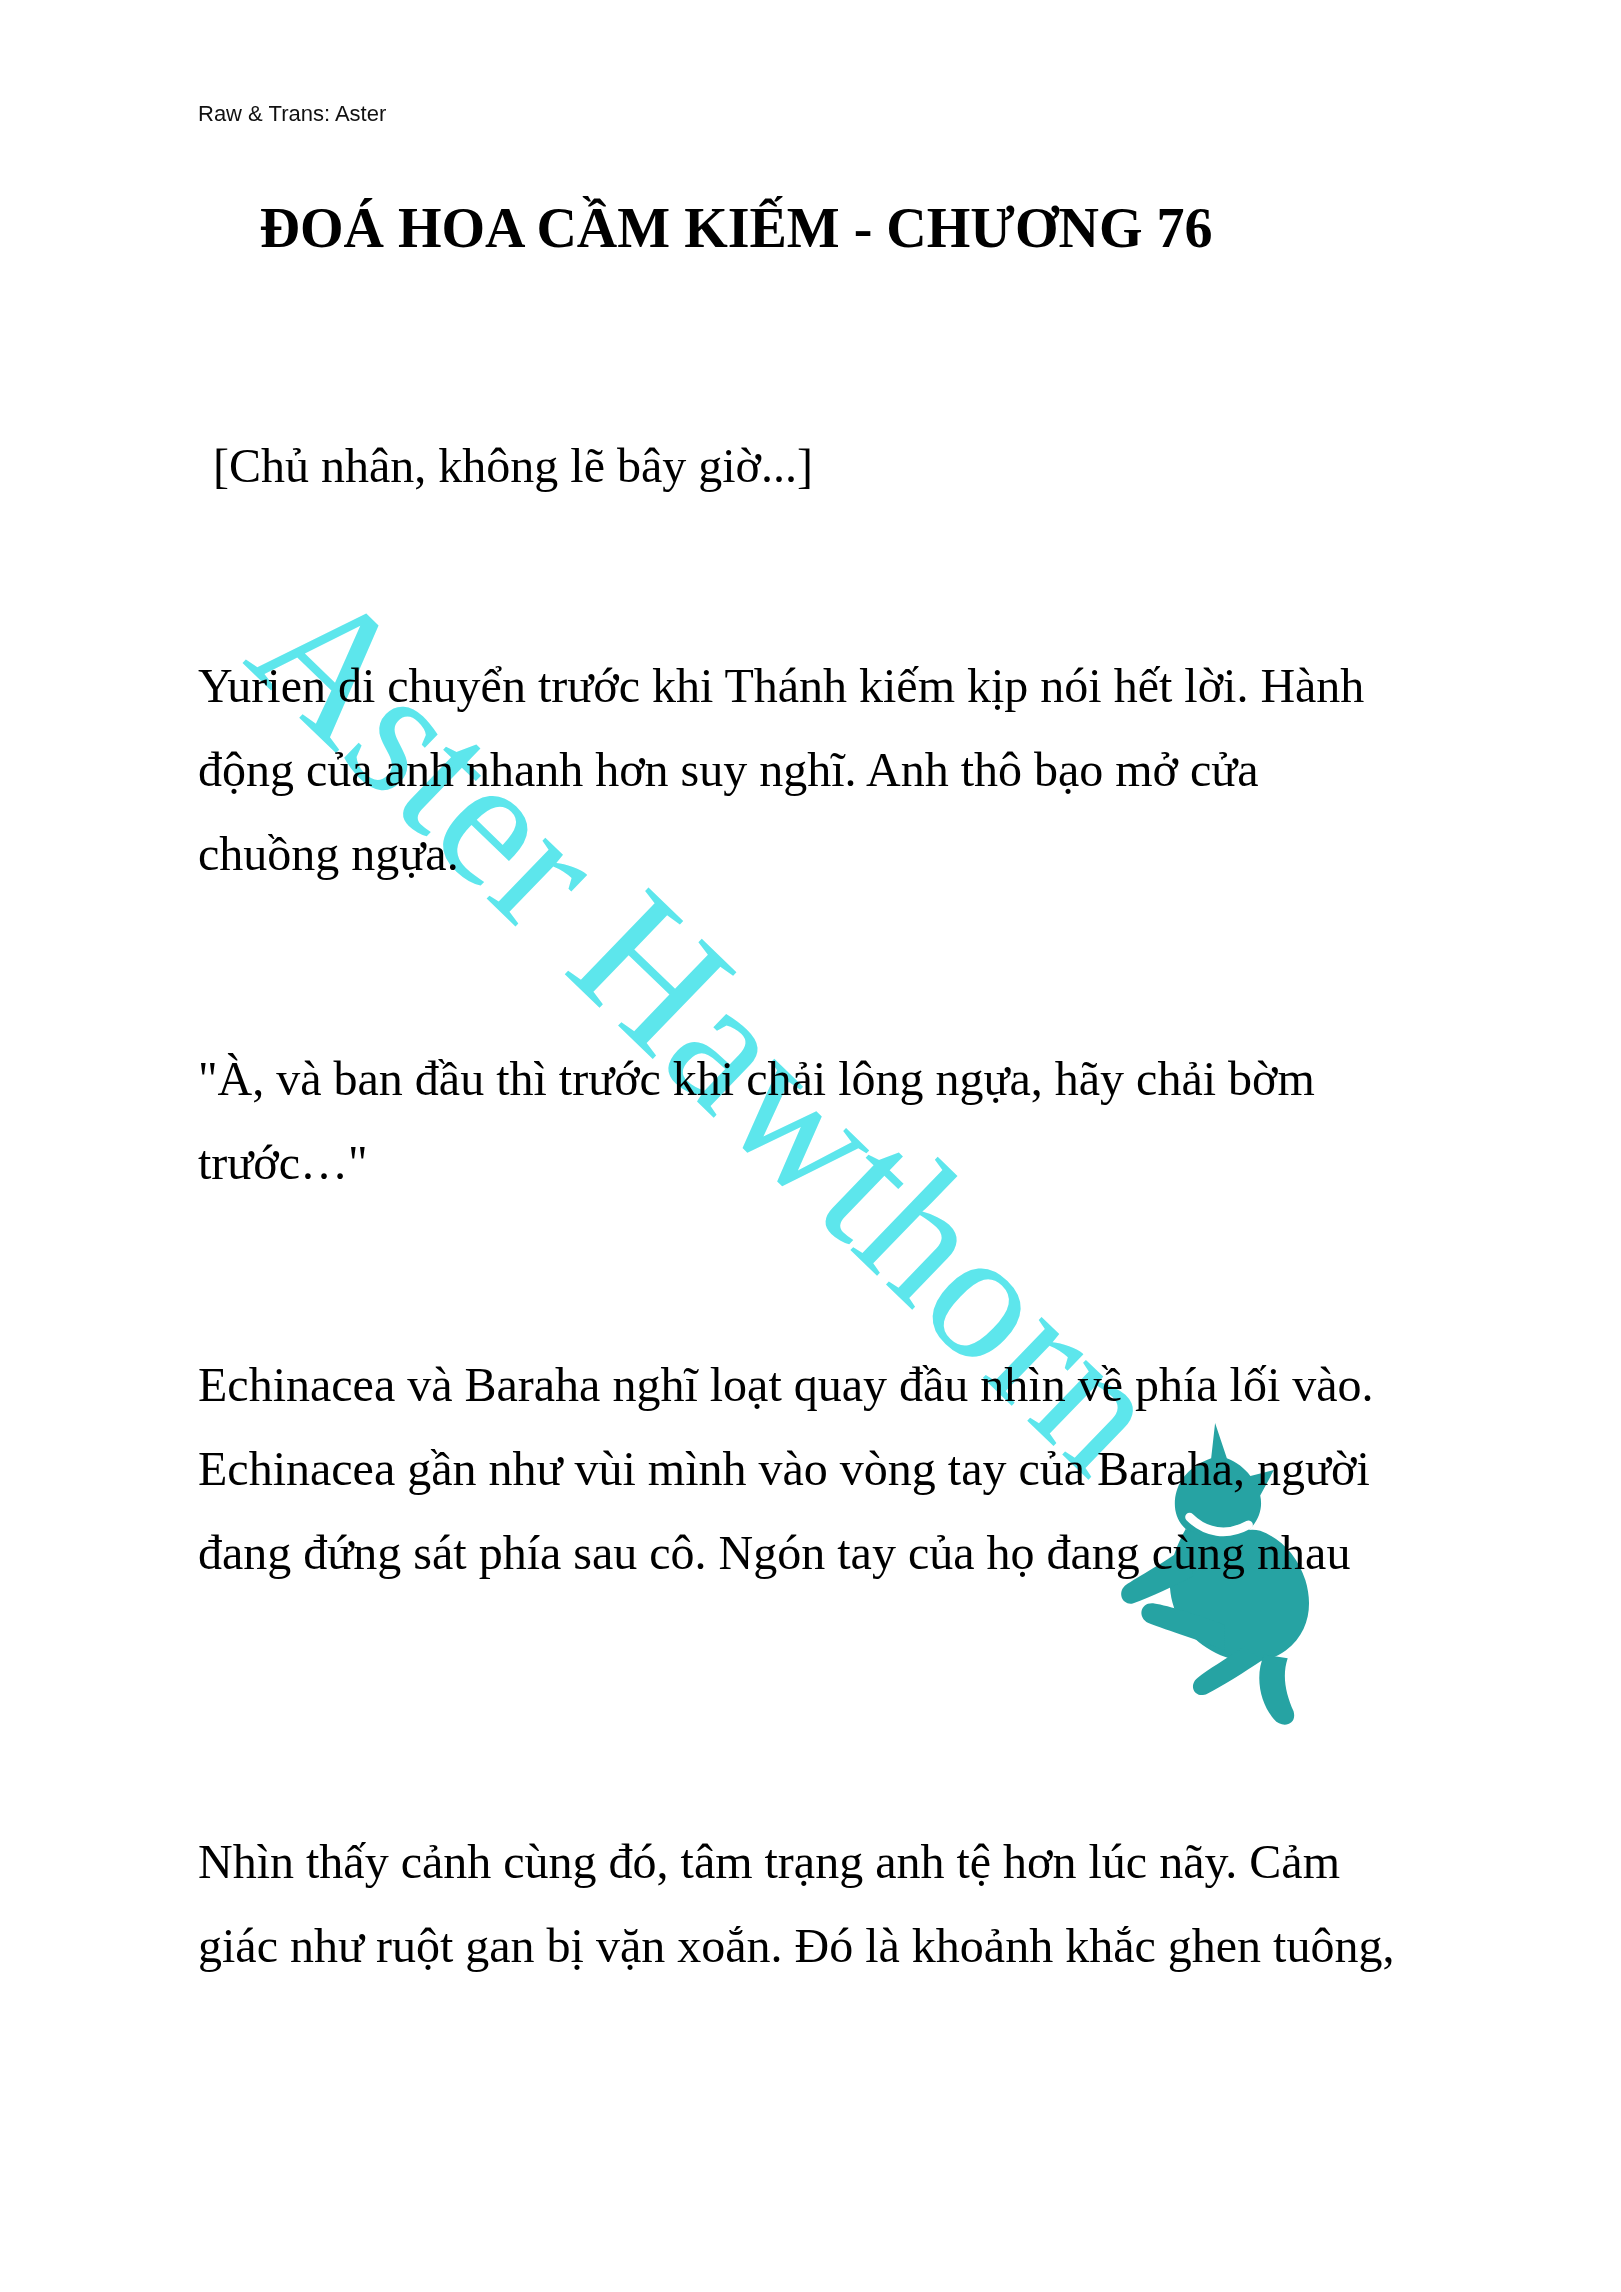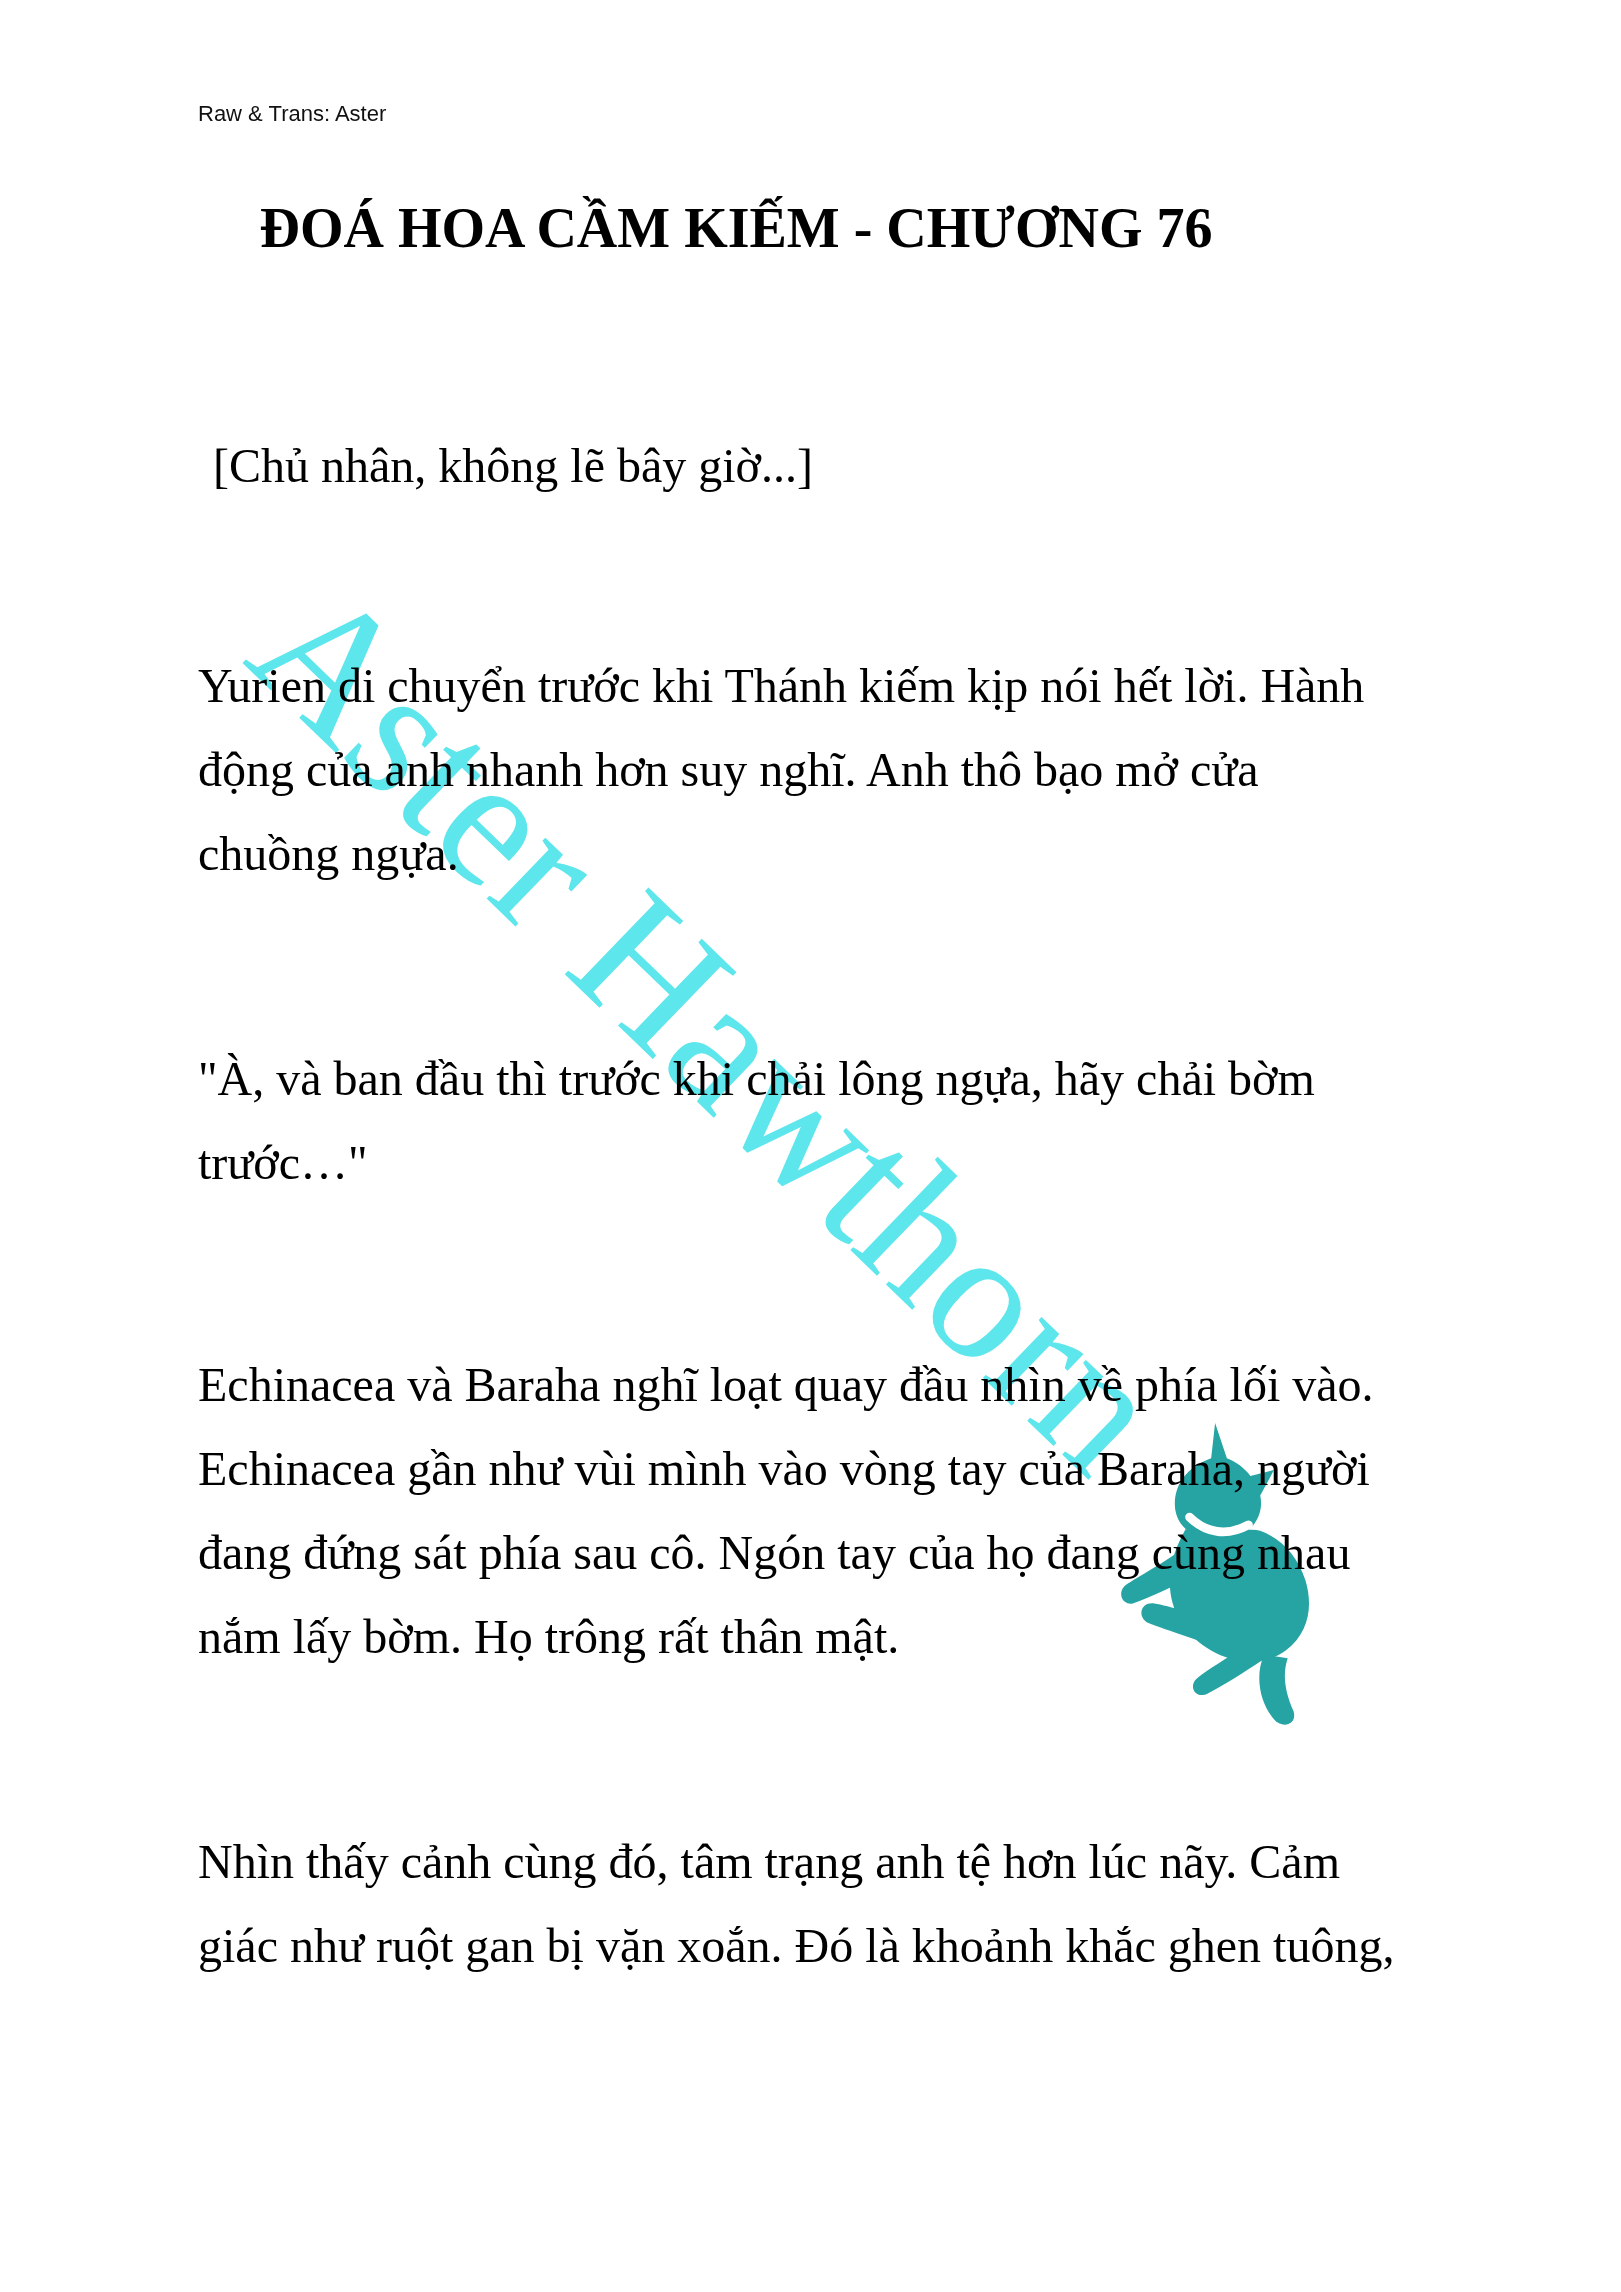--- a/index.html
+++ b/index.html
@@ -87,21 +87,20 @@
 
     <div class="para" style="top:1037px;">
       <span class="line">"À, và ban đầu thì trước khi chải lông ngựa, hãy chải bờm</span>
       <span class="line">trước…"</span>
     </div>
 
     <div class="para" style="top:1343px;">
       <span class="line">Echinacea và Baraha nghĩ loạt quay đầu nhìn về phía lối vào.</span>
       <span class="line">Echinacea gần như vùi mình vào vòng tay của Baraha, người</span>
       <span class="line">đang đứng sát phía sau cô. Ngón tay của họ đang cùng nhau</span>
-      <span class="line">nắm lấy bờm. Họ trông rất thân mật.</span>
     </div>
 
     <div class="para" style="top:1820px;">
       <span class="line">Nhìn thấy cảnh cùng đó, tâm trạng anh tệ hơn lúc nãy. Cảm</span>
       <span class="line">giác như ruột gan bị vặn xoắn. Đó là khoảnh khắc ghen tuông,</span>
     </div>
   </div>
 </div>
 
 

